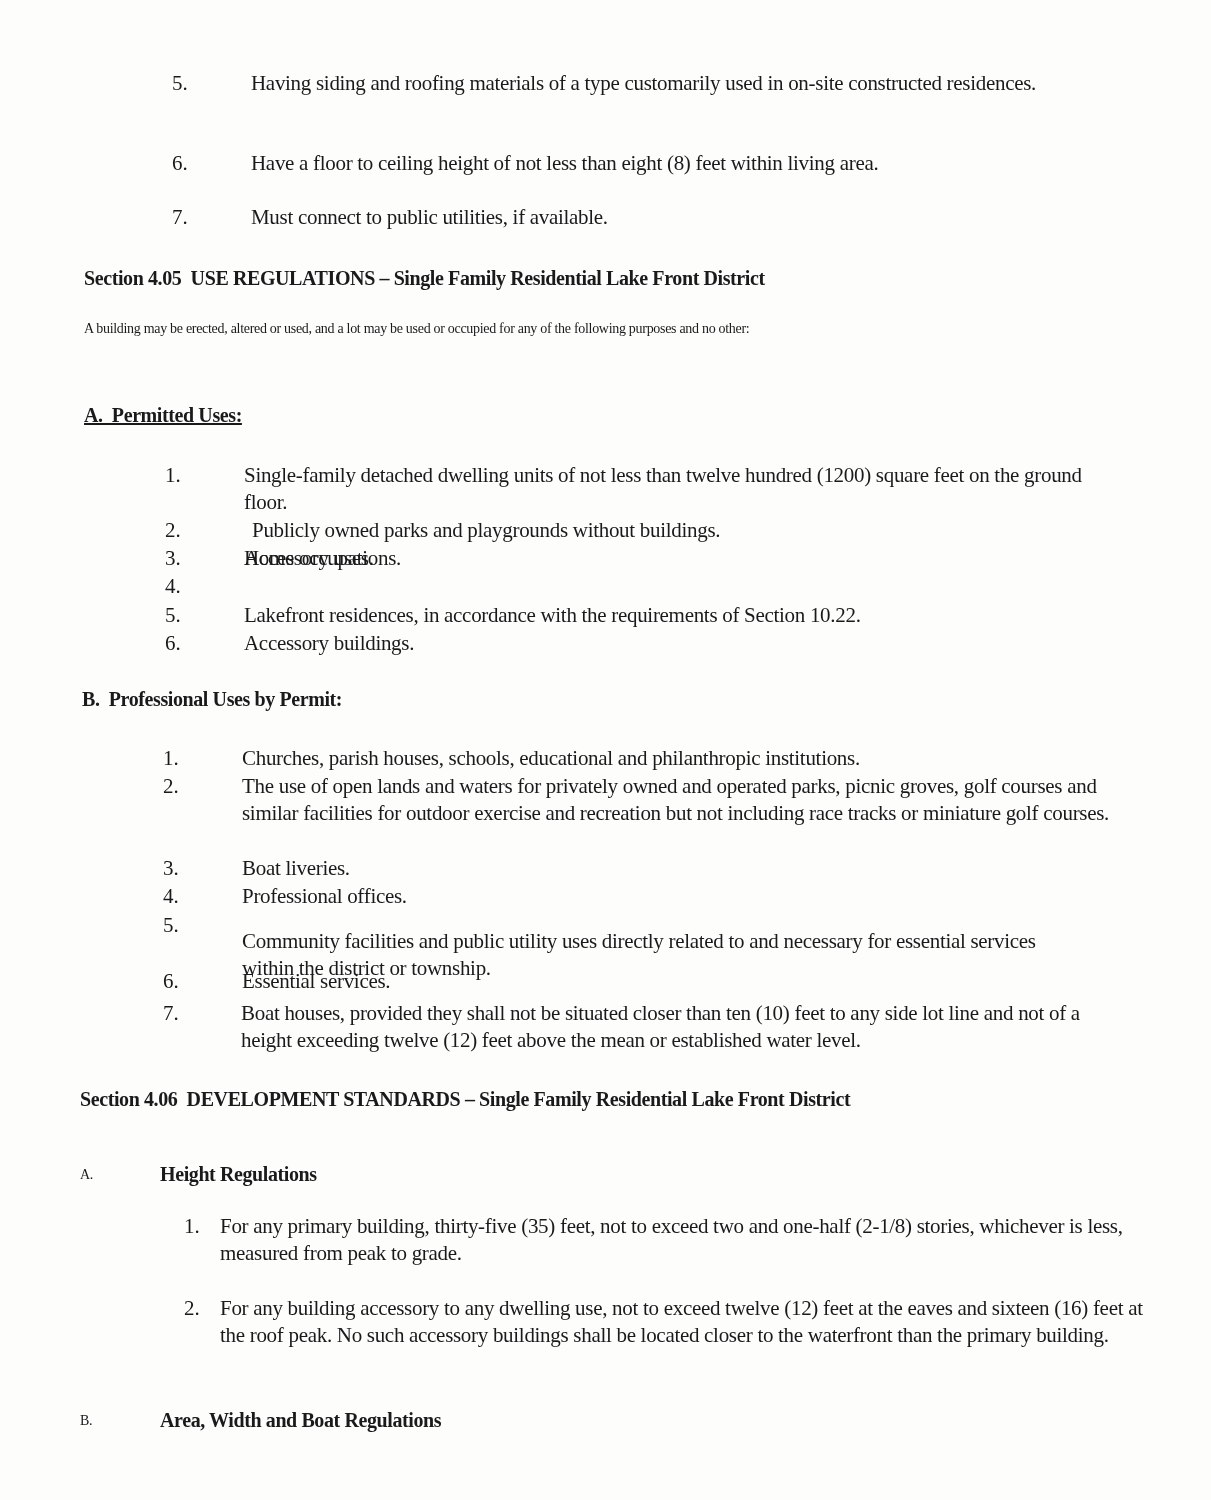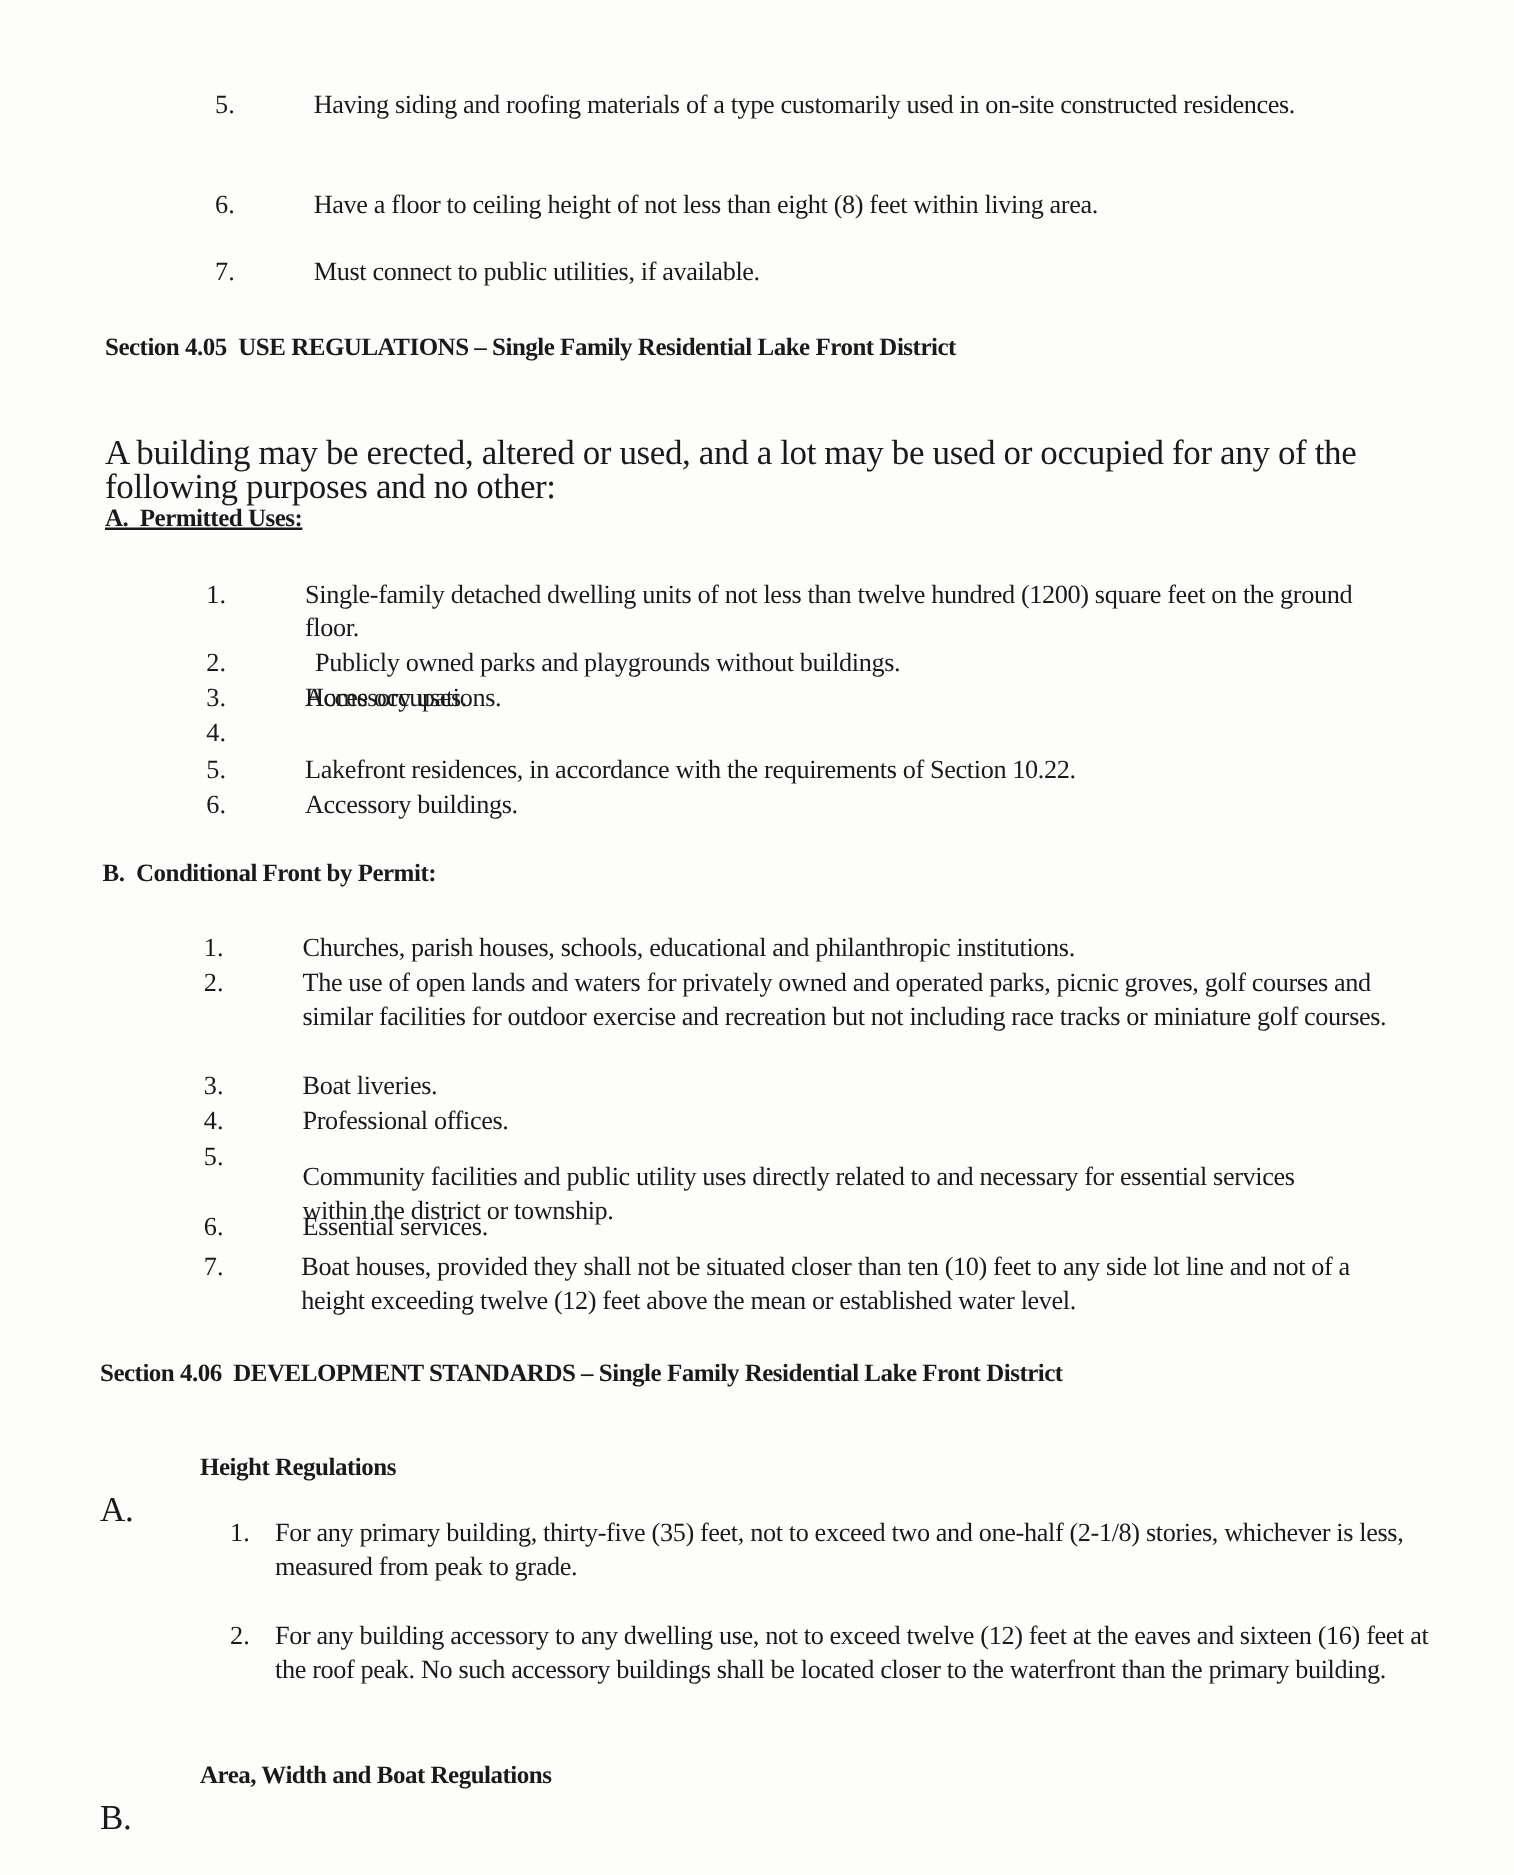--- a/index.html
+++ b/index.html
@@ -1,21 +1,21 @@
 <!DOCTYPE html>
 <html><head>
 <meta charset="utf-8">
 <style>
   html, body { margin:0; padding:0; }
   body {
     width:1211px; height:1500px; background:#fdfdfc; color:#1a1a1a;
     font-family:"Liberation Serif", "DejaVu Serif", serif; position:relative; overflow:hidden;
   }
   .abs { position:absolute; }
-  .txt { font-size:28px; line-height:27px; letter-spacing:-0.3px;margin-top:34px; }
+  .txt { font-size:14px; line-height:27px; letter-spacing:-0.3px; }
   .hdr { font-size:20px; font-weight:bold; letter-spacing:-0.4px; line-height:26px; }
   .num { position:absolute; font-size:21px; line-height:27px; }
   .body { position:absolute; font-size:21px; line-height:27px; letter-spacing:-0.3px; }
 </style>
 </head>
 <body>
 
 <div>
   <span class="num" style="left:172px;top:70px;">5.</span>
   <div class="body" style="left:251px;top:70px;width:820px;">Having siding and roofing materials of a type customarily used in on-site constructed residences.</div>
@@ -38,21 +38,21 @@
   <span class="num" style="left:165px;top:545px;">3.</span>
   <div class="body" style="left:244px;top:545px;width:880px;">Accessory uses.</div>
   <span class="num" style="left:165px;top:573px;">4.</span>
   <div class="body" style="left:244px;top:545px;width:880px;">Home occupations.</div>
   <span class="num" style="left:165px;top:602px;">5.</span>
   <div class="body" style="left:244px;top:602px;width:880px;">Lakefront residences, in accordance with the requirements of Section 10.22.</div>
   <span class="num" style="left:165px;top:630px;">6.</span>
   <div class="body" style="left:244px;top:630px;width:880px;">Accessory buildings.</div>
 </div>
 
-<div class="abs hdr" style="left:82px;top:686px;white-space:pre;">B.  Conditional Front by Permit:</div>
+<div class="abs hdr" style="left:82px;top:686px;white-space:pre;">B.  Professional Uses by Permit:</div>
 
 <div>
   <span class="num" style="left:163px;top:745px;">1.</span>
   <div class="body" style="left:242px;top:745px;width:885px;">Churches, parish houses, schools, educational and philanthropic institutions.</div>
   <span class="num" style="left:163px;top:773px;">2.</span>
   <div class="body" style="left:242px;top:773px;width:885px;">The use of open lands and waters for privately owned and operated parks, picnic groves, golf courses and similar facilities for outdoor exercise and recreation but not including race tracks or miniature golf courses.</div>
   <span class="num" style="left:163px;top:855px;">3.</span>
   <div class="body" style="left:242px;top:855px;width:885px;">Boat liveries.</div>
   <span class="num" style="left:163px;top:883px;">4.</span>
   <div class="body" style="left:242px;top:883px;width:885px;">Professional offices.</div>

